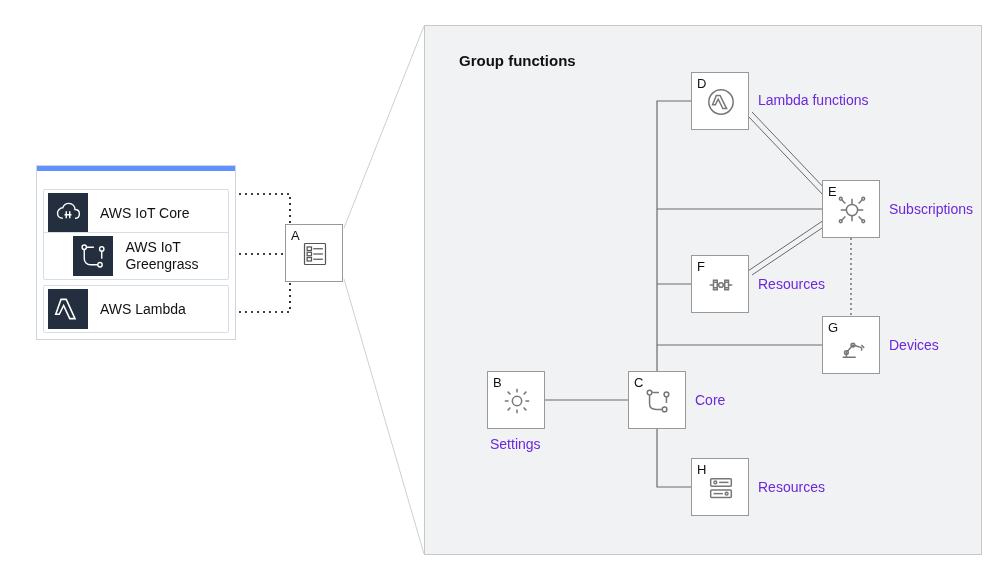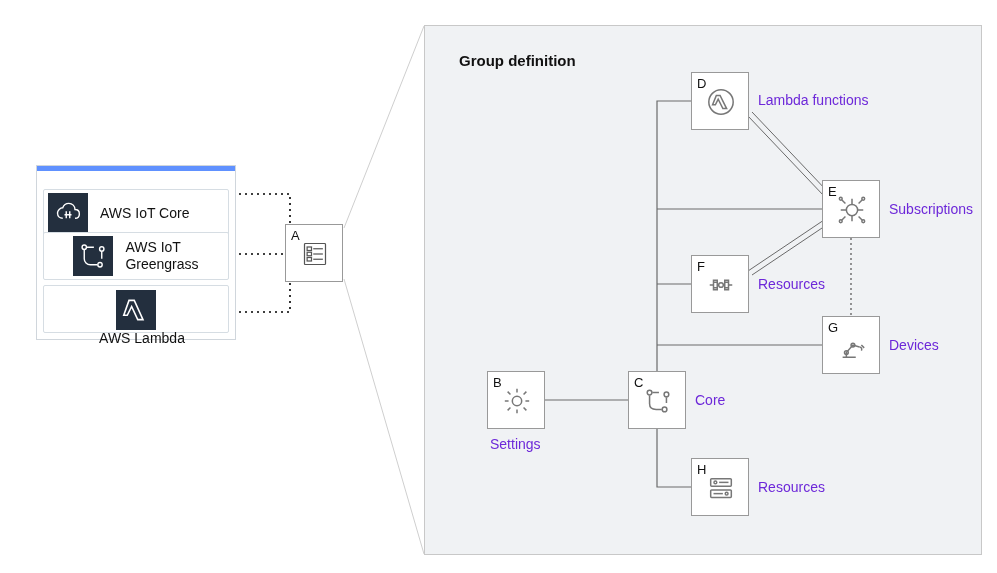--- a/index.html
+++ b/index.html
@@ -104,21 +104,21 @@
             <circle cx="26" cy="8" r="2.5"></circle>
             <circle cx="24" cy="26" r="2.5"></circle>
         <path d="M6 9v10c0 4 3 7 7 7h8M9 6h8M26 11v8"></path>
           </g>
         </svg>
     </div>
     <div class="service-label" style="white-space:pre-line;">AWS IoT
 Greengrass</div>
   </div>
 
-  <div class="service-card" style="left:6px; top:119px; width:186px; height:48px;flex-direction:column;">
+  <div class="service-card" style="left:6px; top:119px; width:186px; height:48px;">
     <div class="service-icon">
       <svg width="28" height="28" viewBox="0 0 32 32">
           <g fill="none" stroke="#ffffff" stroke-width="1.8">
         <path d="M8 5h6l10 22h-6l-7-15-5 10H2z"></path>
           </g>
         </svg>
     </div>
     <div class="service-label">AWS Lambda</div>
   </div>
 </div>
@@ -142,21 +142,21 @@
       <rect x="7" y="14" width="5" height="4"></rect>
           <path d="M14 16h11"></path>
       <rect x="7" y="20" width="5" height="4"></rect>
           <path d="M14 22h11"></path>
         </g>
       </svg>
   </div>
 </div>
 
 <div class="group-panel" style="left:424px; top:25px; width:558px; height:530px;">
-  <div class="group-title" style="left:34px; top:26px;">Group definition</div>
+  <div class="group-title" style="left:34px; top:26px;">Group functions</div>
 </div>
 
 <svg class="edges" width="997" height="573">
   <g stroke="#cfcfcf" stroke-width="1" fill="none">
     <path d="M344 228 L424 26"></path>
     <path d="M344 279 L424 554"></path>
   </g>
 </svg>
 
 <svg class="edges" width="997" height="573">

